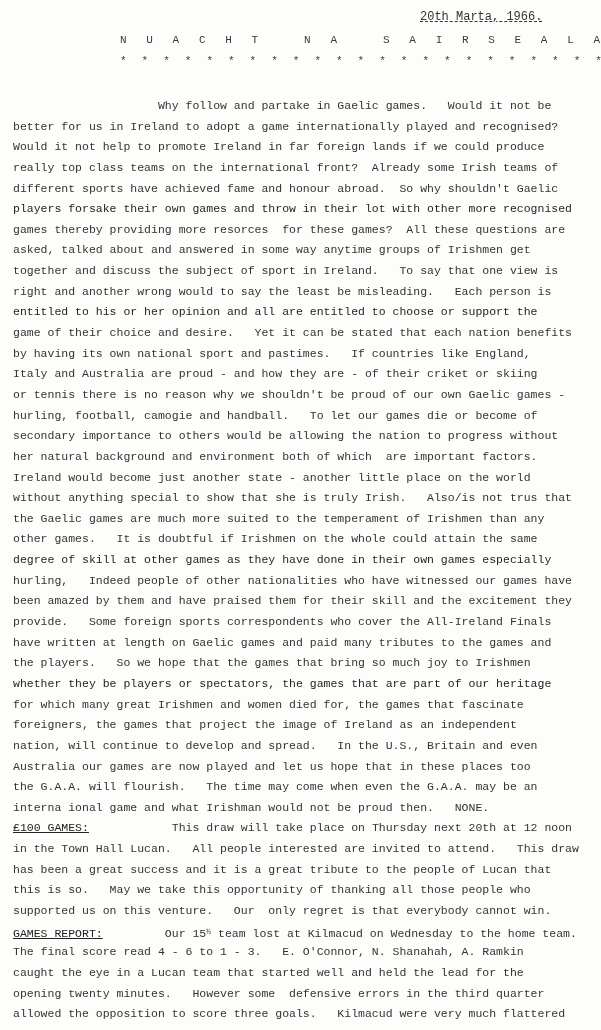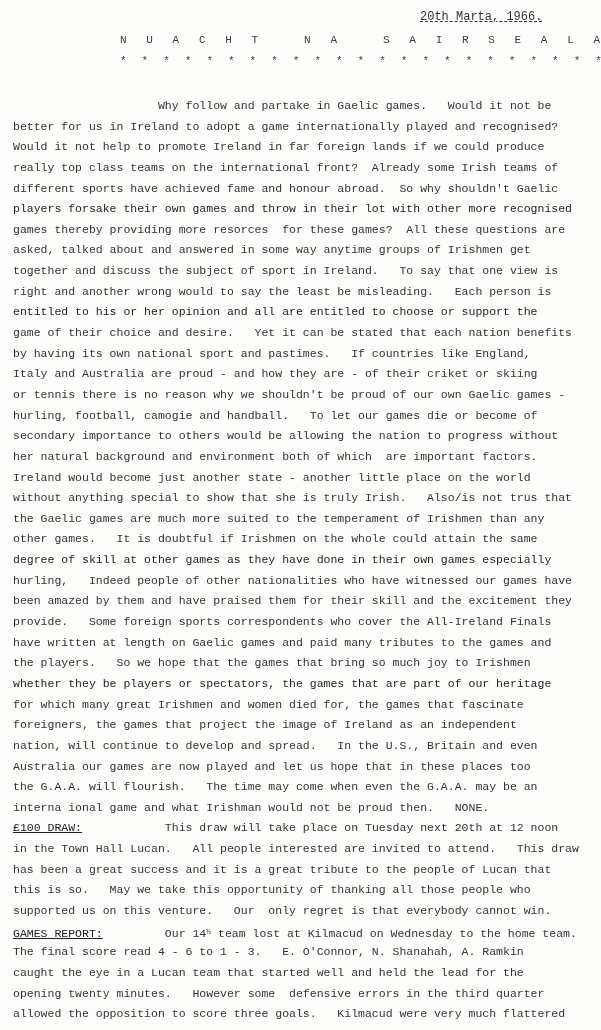--- a/index.html
+++ b/index.html
@@ -73,25 +73,25 @@
     <div class="line">have written at length on Gaelic games and paid many tributes to the games and</div>
     <div class="line">the players.   So we hope that the games that bring so much joy to Irishmen</div>
     <div class="line bold">whether they be players or spectators, the games that are part of our heritage</div>
     <div class="line">for which many great Irishmen and women died for, the games that fascinate</div>
     <div class="line">foreigners, the games that project the image of Ireland as an independent</div>
     <div class="line">nation, will continue to develop and spread.   In the U.S., Britain and even</div>
     <div class="line">Australia our games are now played and let us hope that in these places too</div>
     <div class="line">the G.A.A. will flourish.   The time may come when even the G.A.A. may be an</div>
     <div class="line">interna ional game and what Irishman would not be proud then.   NONE.</div>
 
-    <div class="line"><span class="heading-inline">£100 DRAW:</span><span>            </span><span>This draw will take place on Tuesday next 20th at 12 noon</span></div>
+    <div class="line"><span class="heading-inline">£100 GAMES:</span><span>            </span><span>This draw will take place on Thursday next 20th at 12 noon</span></div>
     <div class="line">in the Town Hall Lucan.   All people interested are invited to attend.   This draw</div>
     <div class="line">has been a great success and it is a great tribute to the people of Lucan that</div>
     <div class="line">this is so.   May we take this opportunity of thanking all those people who</div>
     <div class="line">supported us on this venture.   Our  only regret is that everybody cannot win.</div>
 
-    <div class="line"><span class="heading-inline">GAMES REPORT:</span><span>         </span><span>Our 14</span><span class="frac">½</span><span> team lost at Kilmacud on Wednesday to the home team.</span></div>
+    <div class="line"><span class="heading-inline">GAMES REPORT:</span><span>         </span><span>Our 15</span><span class="frac">½</span><span> team lost at Kilmacud on Wednesday to the home team.</span></div>
     <div class="line">The final score read 4 - 6 to 1 - 3.   E. O'Connor, N. Shanahah, A. Ramkin</div>
     <div class="line">caught the eye in a Lucan team that started well and held the lead for the</div>
     <div class="line">opening twenty minutes.   However some  defensive errors in the third quarter</div>
     <div class="line">allowed the opposition to score three goals.   Kilmacud were very much flattered</div>
   </div>
 </div>
 
 </body></html>

